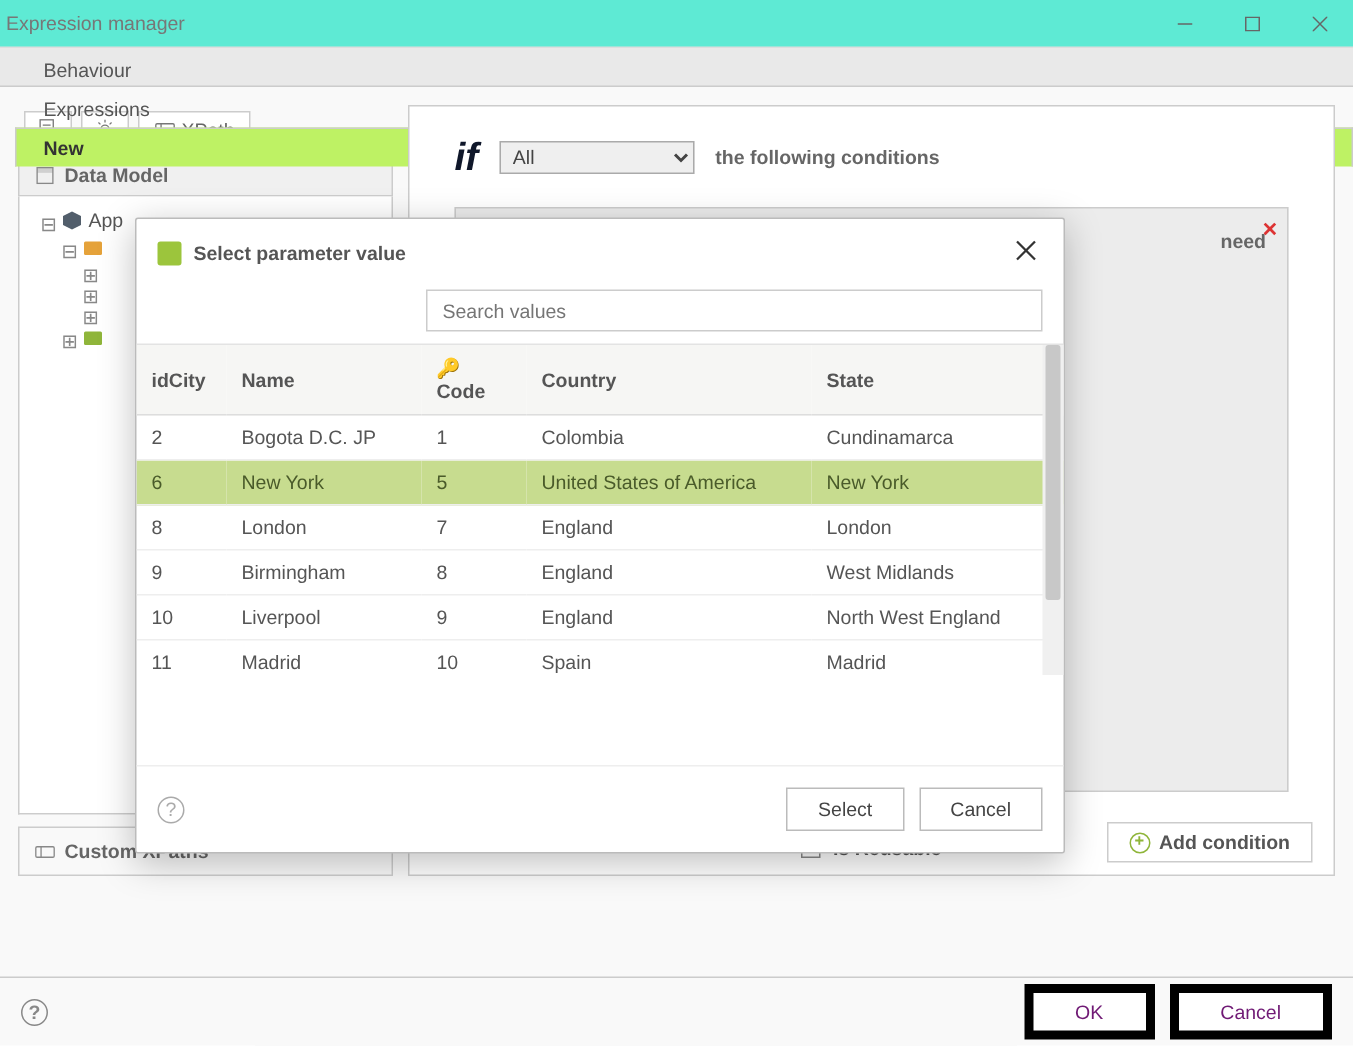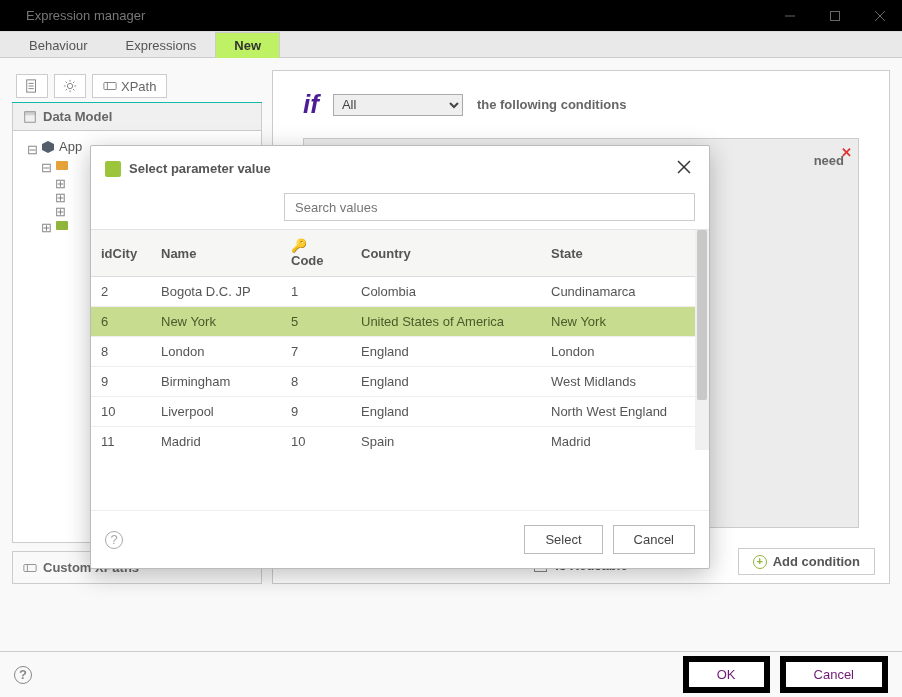--- a/index.html
+++ b/index.html
@@ -1,25 +1,25 @@
 <!DOCTYPE html>
 <html><head>
   <meta charset="utf-8">
   <style>
     * { margin: 0; padding: 0; box-sizing: border-box; font-family: 'Segoe UI', Tahoma, sans-serif; font-size: 13px; }
     body { background: #f9f9f9; width: 902px; height: 697px; position: relative; overflow: hidden; }
 
     
-    .titlebar { height: 32px; background: #000000; border-bottom: 1px solid #ddd; display: flex; align-items: center; padding-left: 26px; color: #777; }
+    .titlebar { height: 32px; background: #5eead4; border-bottom: 1px solid #ddd; display: flex; align-items: center; padding-left: 4px; color: #777; }
     .titlebar .spacer { flex: 1; }
     .titlebar .winbtn { width: 45px; height: 32px; display: flex; align-items: center; justify-content: center; color: #666; cursor: pointer; }
     .titlebar .winbtn svg { width: 10px; height: 10px; }
 
     
-    .tabbar { height: 26px; display: flex; align-items: flex-end; padding-left: 10px; background: #e9e9e9; border-bottom: 1px solid #ccc; }
+    .tabbar { height: 26px; display: flex; padding-left: 10px; background: #e9e9e9; border-bottom: 1px solid #ccc; flex-direction: column; }
     .tabbar .tab { padding: 5px 18px; color: #555; cursor: pointer; border: 1px solid transparent; border-bottom: none; position: relative; top: 1px;}
     .tabbar .tab.active { background: #bef264; border-color: #ccc; color: #333; font-weight: 600; }
 
     
     .content { display: flex; padding: 12px; gap: 10px; height: 538px; }
 
     
     .leftpanel { width: 250px; display: flex; flex-direction: column; }
     .toolbox { display:flex; gap:6px; padding: 4px; border-bottom: 1px solid #14b8a6; }
     .toolbox .tb { width: 32px; height: 24px; border: 1px solid #ccc; background: #fff; display:flex; align-items:center; justify-content:center; color:#666; cursor:pointer;}
@@ -28,21 +28,21 @@
     .treewrap { flex: 1; border: 1px solid #ccc; border-top:none; background:#fff; padding: 6px 4px; overflow:auto; }
     .treewrap .node { display:flex; align-items:center; gap:4px; padding:2px 0; color:#555; }
     .treewrap .indent1 { padding-left:10px; } .treewrap .indent2 { padding-left:24px; } .treewrap .indent3 { padding-left:38px; }
     .twisty { width:10px; height:10px; display:inline-block; text-align:center; color:#888;}
     .nodeicon { width:14px; height:14px; display:inline-block; }
     .custom-xpaths { margin-top: 8px; border:1px solid #ccc; padding: 8px 10px; color:#666; font-weight:600; display:flex; gap:6px; align-items:center;}
 
     
     .rightpanel { flex: 1; border:1px solid #ccc; background:#fff; padding: 18px 30px; position:relative;}
     .ifrow { display:flex; align-items:center; gap:14px;}
-    .ifrow .if { font-size: 26px; font-weight:700; color:#4c1d95; font-style: italic;}
+    .ifrow .if { font-size: 26px; font-weight:700; color:#0f172a; font-style: italic;}
     .ifrow select { width:130px; height:22px; border:1px solid #aaa; padding:0 4px; color:#444;}
     .ifrow .follow { color:#666; font-weight:600;}
     .gray-area { margin-top:18px; background:#ececec; border:1px solid #ccc; height:390px; padding:14px; color:#666; font-weight:600; text-align:right; position:relative;}
     .gray-area .removex { position:absolute; top:6px; right:6px; color:#d33; cursor:pointer; font-weight:700;}
     .reusable-row { position:absolute; bottom:10px; left:0; right:0; display:flex; align-items:center; justify-content:center; gap:8px; color:#555; font-weight:600;}
     .reusable-row .chk { width:13px; height:13px; border:1px solid #888; background:#fff;}
     .add-cond { position:absolute; bottom:8px; right:14px; border:1px solid #ccc; background:#fff; padding:5px 14px; display:flex; gap:6px; align-items:center; color:#555; font-weight:600; cursor:pointer;}
     .plusicon { width:14px; height:14px; border:1px solid #8fb53a; border-radius:50%; color:#8fb53a; display:flex; align-items:center; justify-content:center; font-weight:700; font-size:11px; line-height:1;}
 
     

